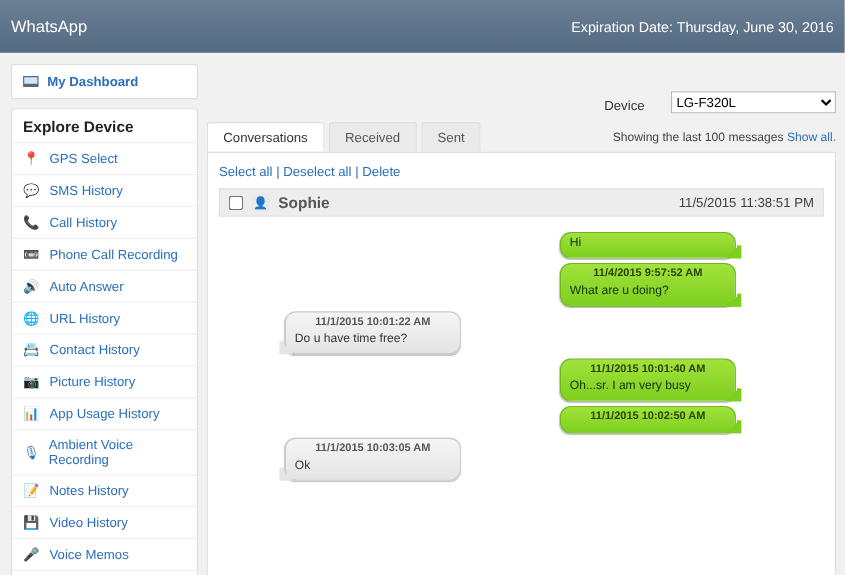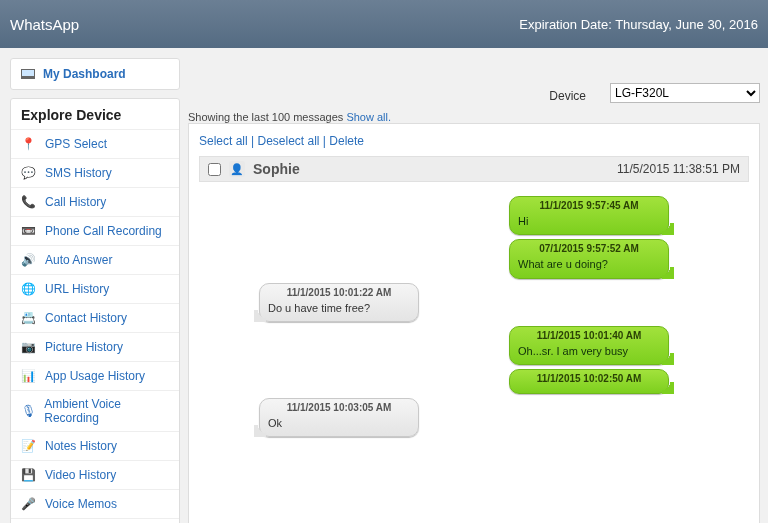--- a/index.html
+++ b/index.html
@@ -269,47 +269,51 @@
     </div>
   </div>
 
   <div class="content">
     <div class="device-row">
       <span>Device</span>
       <select id="device-select"><option>LG-F320L</option></select>
     </div>
 
     <div class="tabsrow">
+      <div class="tabs" id="tabs">
+          <div class="tab active">Conversations</div>
+          <div class="tab">Received</div>
+          <div class="tab">Sent</div>
+        </div>
       <div class="showing">
         <span>Showing the last 100 messages </span><a>Show all.</a>
       </div>
     </div>
 
     <div class="chat-panel">
       <div class="toolbar-links">
         <span>Select all</span><span> | </span><span>Deselect all</span><span> | </span><span>Delete</span>
       </div>
 
       <div class="contact-header">
         <input type="checkbox" style="">
         <span class="avatar">👤</span>
         <span class="name">Sophie</span>
         <span class="ts">11/5/2015 11:38:51 PM</span>
       </div>
 
       <div class="thread" id="thread">
           <div class="msg-row out">
             <div class="bubble green">
-              <div class="bt">11/1/2015 9:57:45 AM</div>
               <div class="btx">Hi</div>
             </div>
           </div>
           <div class="msg-row out">
             <div class="bubble green">
-              <div class="bt">07/1/2015 9:57:52 AM</div>
+              <div class="bt">11/4/2015 9:57:52 AM</div>
               <div class="btx">What are u doing?</div>
             </div>
           </div>
           <div class="msg-row in">
             <div class="bubble grey">
               <div class="bt">11/1/2015 10:01:22 AM</div>
               <div class="btx">Do u have time free?</div>
             </div>
           </div>
           <div class="msg-row out">

